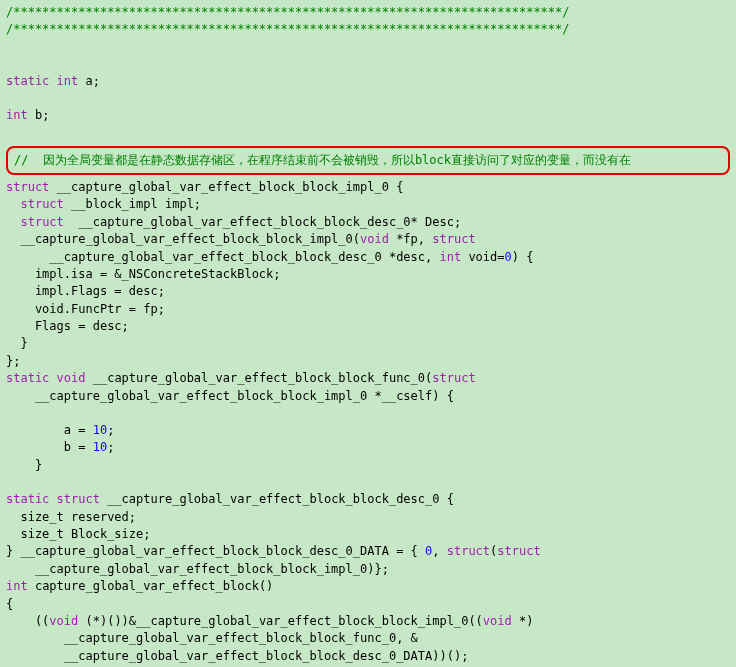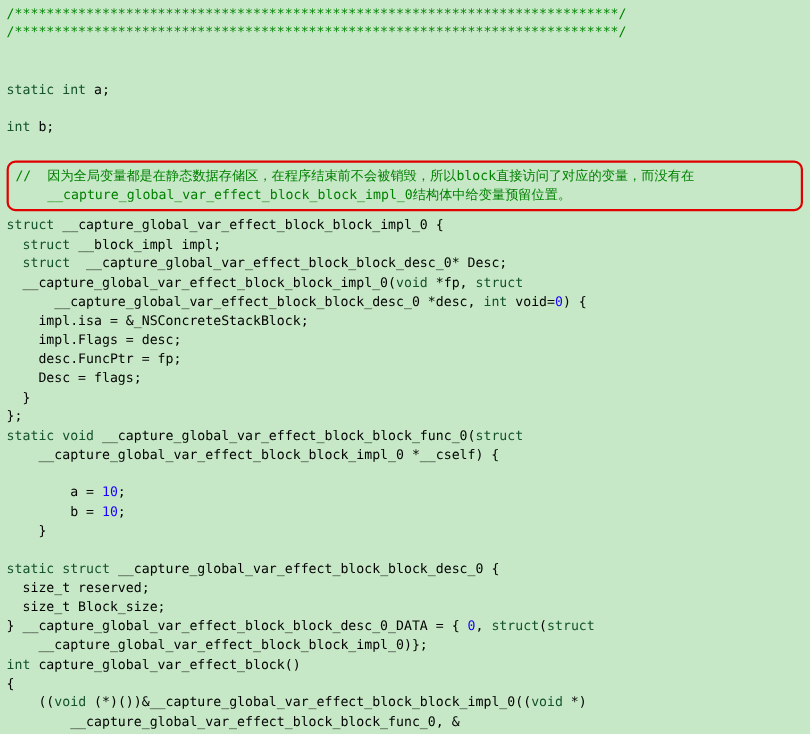--- a/index.html
+++ b/index.html
@@ -6,21 +6,21 @@
 body {
   background: #c6e8c6;
   font-family: Menlo, Monaco, Consolas, monospace;
   font-size: 12px;
   line-height: 1.45;
   padding: 4px 6px;
   width: 736px;
   color: #000;
 }
 .line { white-space: pre; }
-.kw { color: #14532d; }
+.kw { color: #a21caf; }
 .num { color: #1a00ff; }
 .comment { color: #008000; }
 .highlight-box {
   border: 2px solid #e00000;
   border-radius: 8px;
   padding: 4px 6px;
   margin: 4px 0;
 }
 .blank { height: 17px; }
 </style>
@@ -31,32 +31,31 @@
 <div class="line"><span class="comment">/****************************************************************************/</span></div>
 <div class="blank"></div>
 <div class="blank"></div>
 <div class="line"><span class="kw">static int</span><span> a;</span></div>
 <div class="blank"></div>
 <div class="line"><span class="kw">int</span><span> b;</span></div>
 <div class="blank"></div>
 
 <div class="highlight-box">
 <div class="line"><span class="comment">//  因为全局变量都是在静态数据存储区，在程序结束前不会被销毁，所以block直接访问了对应的变量，而没有在</span></div>
-<div class="line"><span class="comment">    __capture_global_var_effect_block_block_impl_0结构体中给变量预留位置。</span></div>
 </div>
 
 <div class="line"><span class="kw">struct</span><span> __capture_global_var_effect_block_block_impl_0 {</span></div>
 <div class="line">  <span class="kw">struct</span><span> __block_impl impl;</span></div>
 <div class="line">  <span class="kw">struct</span><span>  __capture_global_var_effect_block_block_desc_0* Desc;</span></div>
 <div class="line"><span>  __capture_global_var_effect_block_block_impl_0(</span><span class="kw">void</span><span> *fp, </span><span class="kw">struct</span></div>
 <div class="line"><span>      __capture_global_var_effect_block_block_desc_0 *desc, </span><span class="kw">int</span><span> void=</span><span class="num">0</span><span>) {</span></div>
 <div class="line">    impl.isa = &amp;_NSConcreteStackBlock;</div>
 <div class="line">    impl.Flags = desc;</div>
-<div class="line">    desc.FuncPtr = fp;</div>
-<div class="line">    Desc = flags;</div>
+<div class="line">    void.FuncPtr = fp;</div>
+<div class="line">    Flags = desc;</div>
 <div class="line">  }</div>
 <div class="line">};</div>
 
 <div class="line"><span class="kw">static</span><span class="kw"> void</span><span> __capture_global_var_effect_block_block_func_0(</span><span class="kw">struct</span></div>
 <div class="line">    __capture_global_var_effect_block_block_impl_0 *__cself) {</div>
 <div class="blank"></div>
 <div class="line"><span>        a = </span><span class="num">10</span><span>;</span></div>
 <div class="line"><span>        b = </span><span class="num">10</span><span>;</span></div>
 <div class="line">    }</div>
 <div class="blank"></div>

